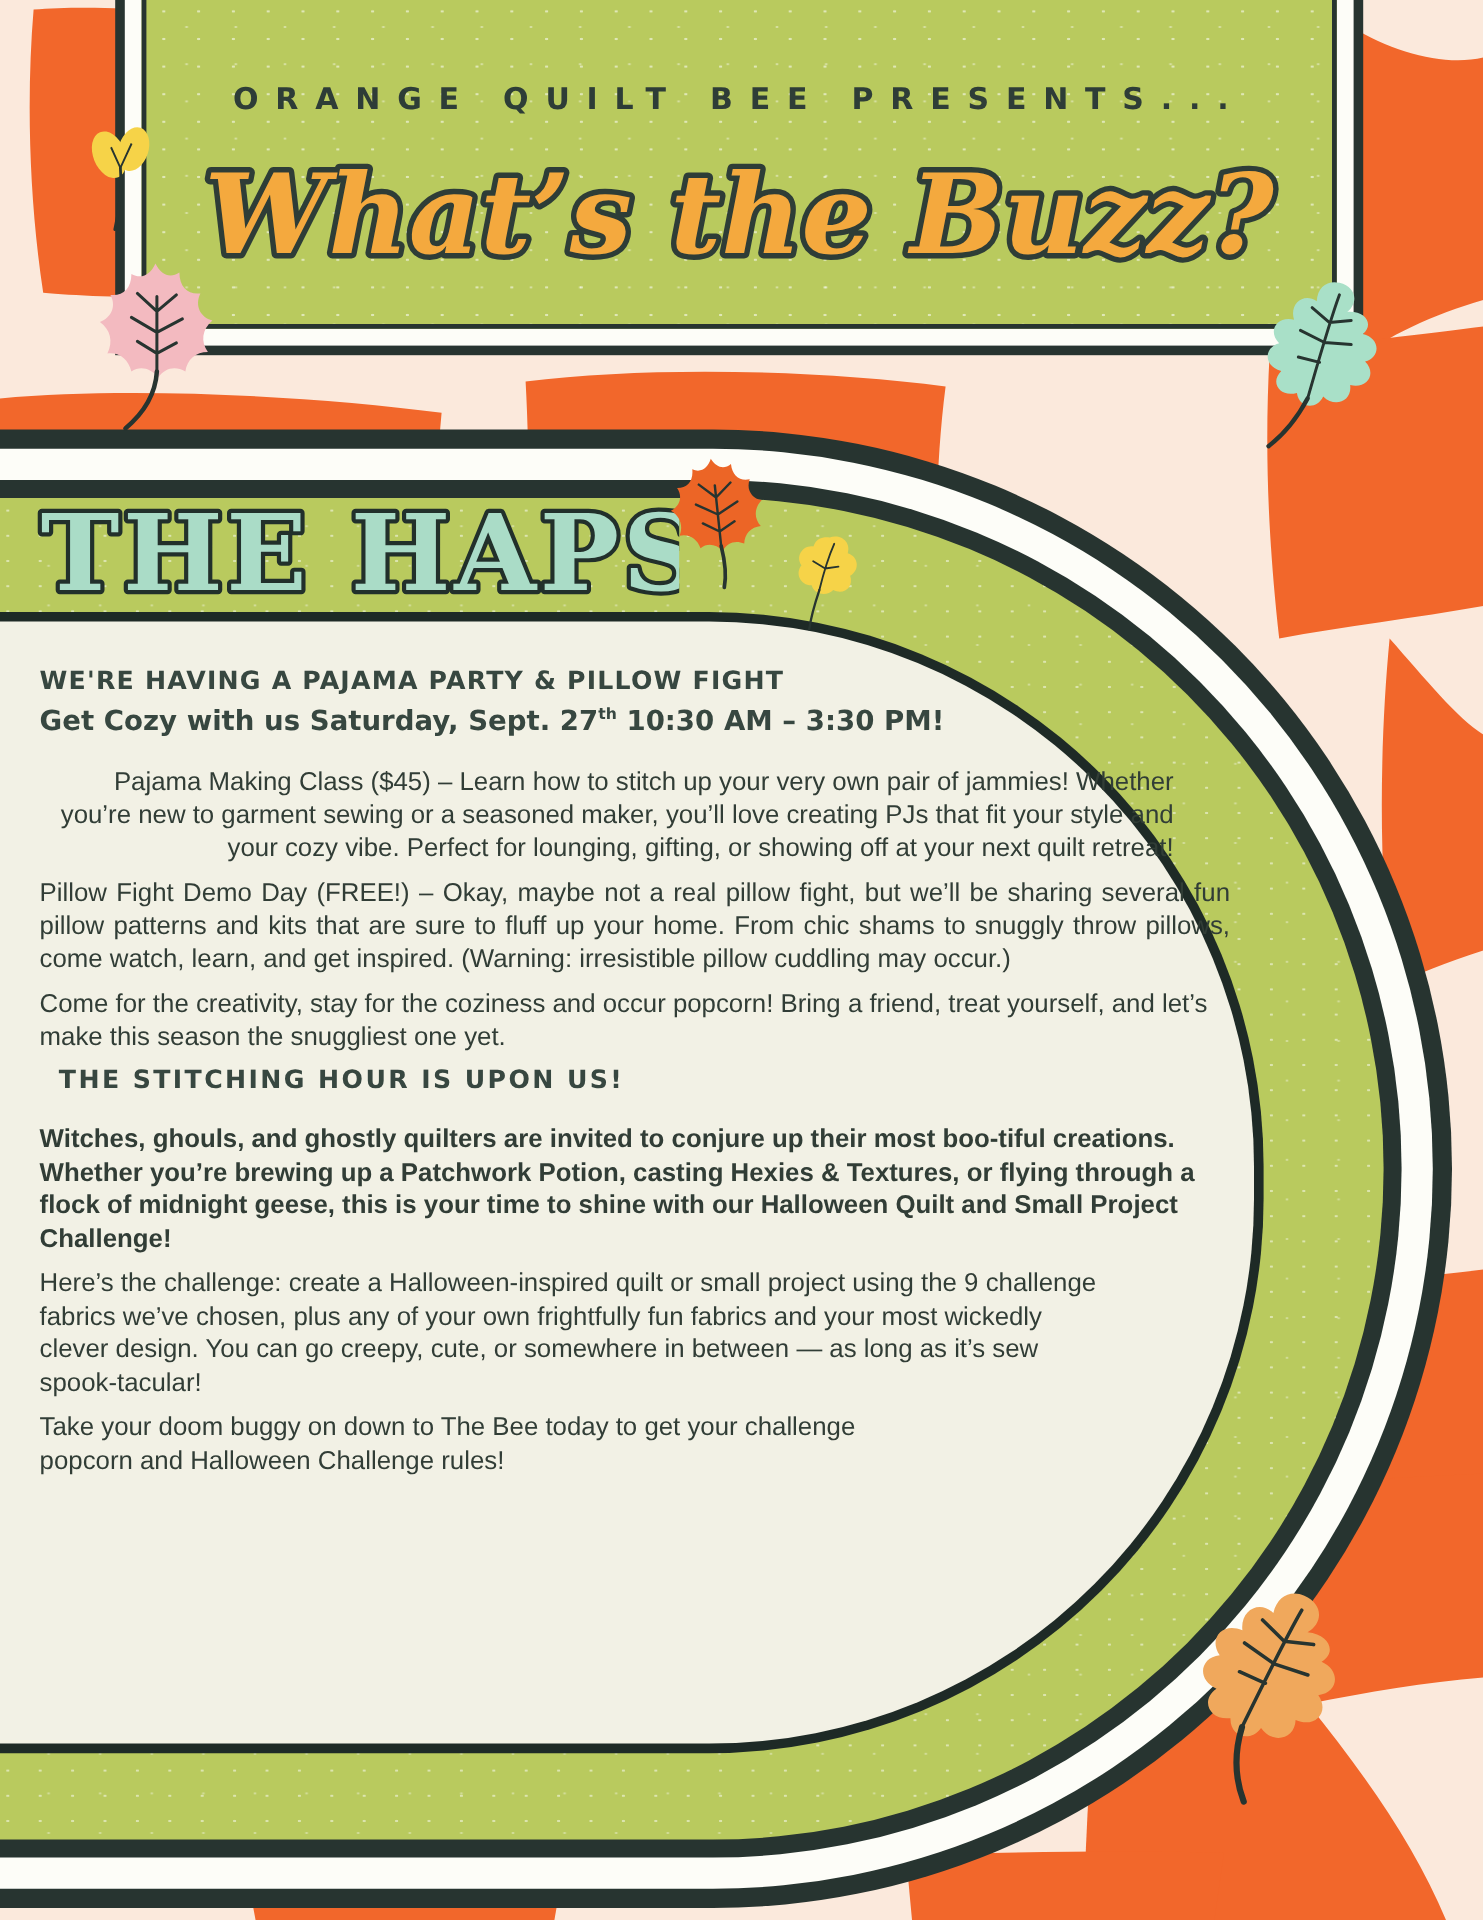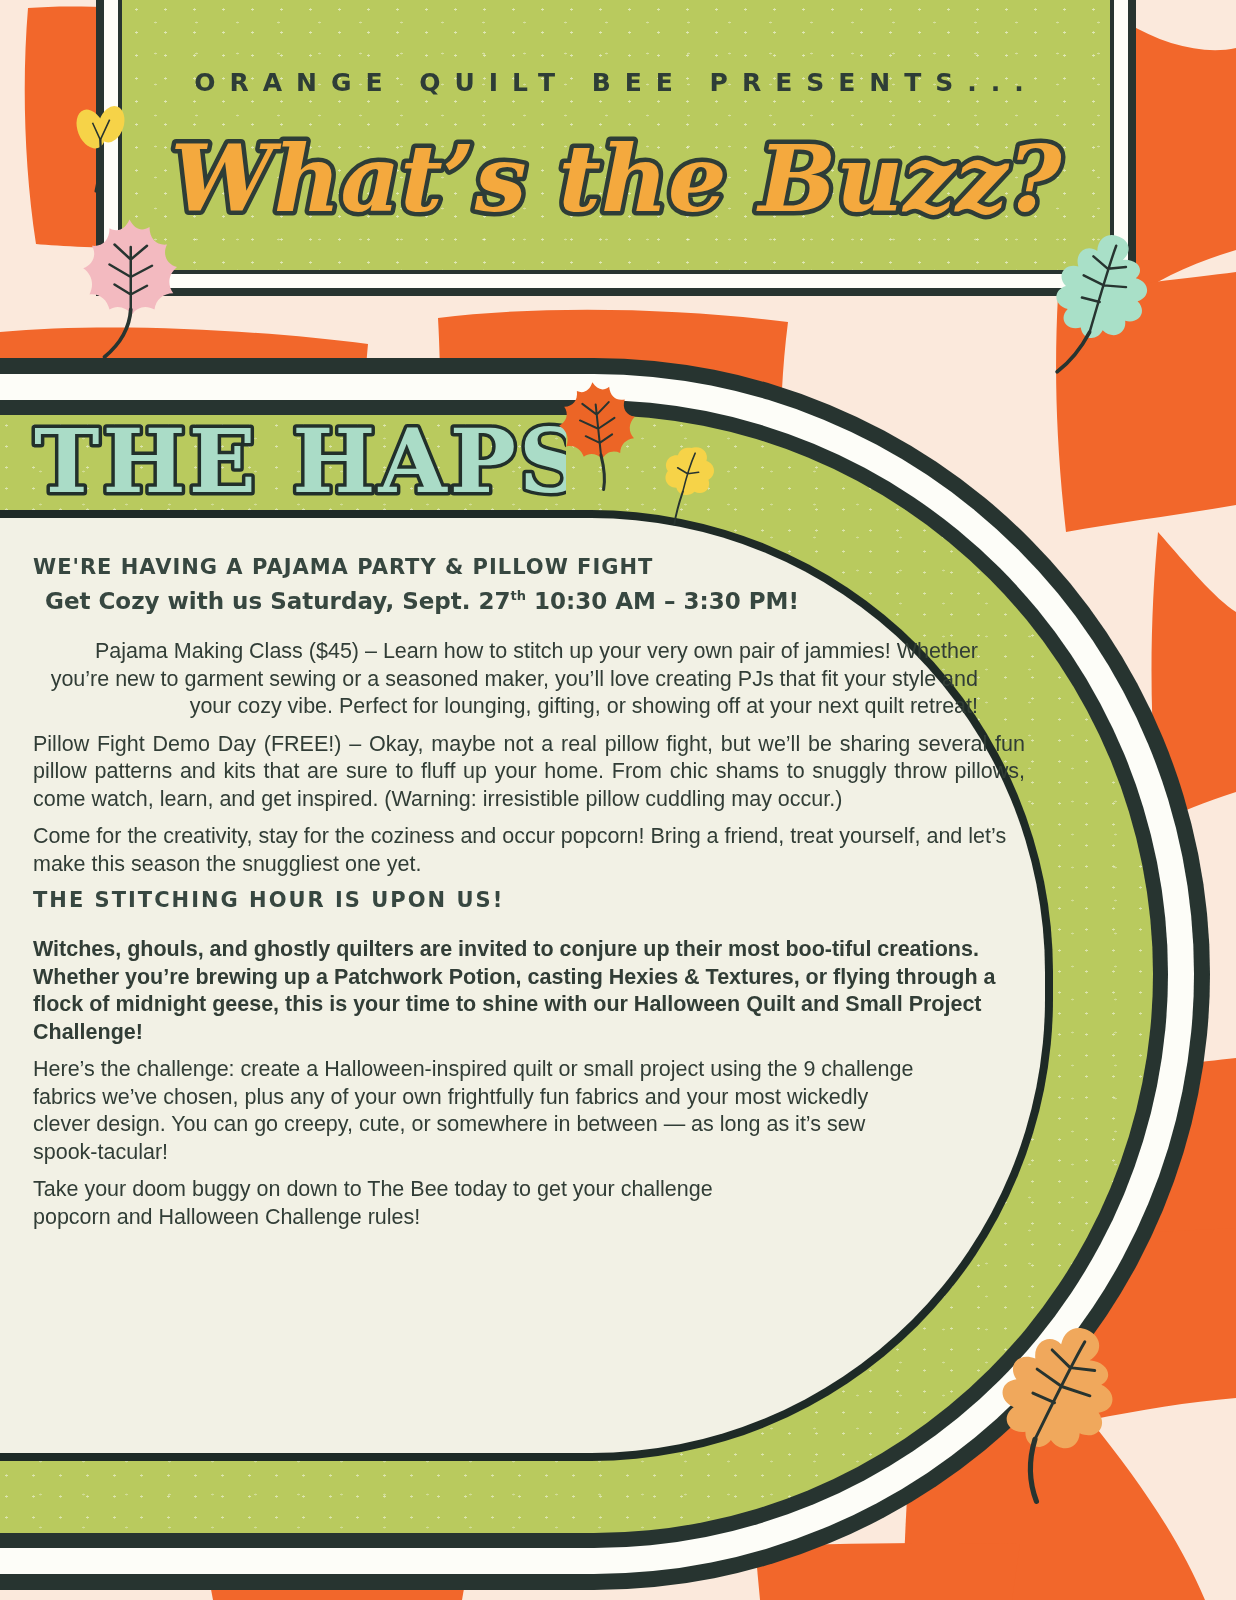--- a/index.html
+++ b/index.html
@@ -40,35 +40,35 @@
   .l-dark3{inset:152px 157px 129px 0;background:#1E2A26;border-radius:0 462px 462px 0;}
   .l-cream{inset:160px 165px 137px 0;background:#F2F1E5;border-radius:0 454px 454px 0;}
 
   .haps-svg{left:26px;top:404px;z-index:3;}
 
   
   .content{left:33px;top:556px;width:1012px;z-index:4;color:#313D36;}
   .h-pajama{font-family:"DejaVu Sans",sans-serif;font-weight:bold;font-size:21px;
             letter-spacing:1px;color:#374740;margin:0 0 10px;line-height:1.05;}
   .sub1{font-family:"DejaVu Sans",sans-serif;font-weight:bold;font-size:23px;
-        color:#374740;margin:0 12px 24px;}
+        color:#374740;margin:0 0 24px;}
   .sub1 sup{font-size:13px;}
   .content p{font-size:21.5px;line-height:1.28;margin:0 0 10px;color:#313D36;}
   .w1{max-width:905px;}
   .w2{max-width:945px;text-align:right;}
   .w3{max-width:992px;text-align:justify;}
   .w4{max-width:1006px;}
   .w5{max-width:982px;font-weight:bold;}
   .w6{max-width:882px;}
   .w7{max-width:736px;}
   .h-halloween{font-family:"DejaVu Serif",serif;font-weight:bold;font-size:46px;
                color:#202E29;margin:30px 0 12px;line-height:1.12;letter-spacing:1px;}
   .h-halloween span{display:inline-block;transform:scale(.88,1.18);transform-origin:left center;}
   .sub2{font-family:"DejaVu Sans",sans-serif;font-weight:bold;font-size:21px;
-        letter-spacing:2px;color:#374740;margin:0 0 24px;}
+        letter-spacing:2px;color:#374740;margin:0 16px 24px;}
 
   .leaf{z-index:5;}
 </style>
 </head>
 <body>
 
 <svg id="bg" class="abs" viewBox="0 0 1236 1600" xmlns="http://www.w3.org/2000/svg">
   <rect x="0" y="0" width="1236" height="1600" fill="#FBE9DC"></rect>
   <g fill="#F2672B">
     <path d="M28,8 C95,2 230,14 302,26 C293,95 291,170 286,242 C195,252 80,248 36,244 C24,165 22,80 28,8 Z"></path>

